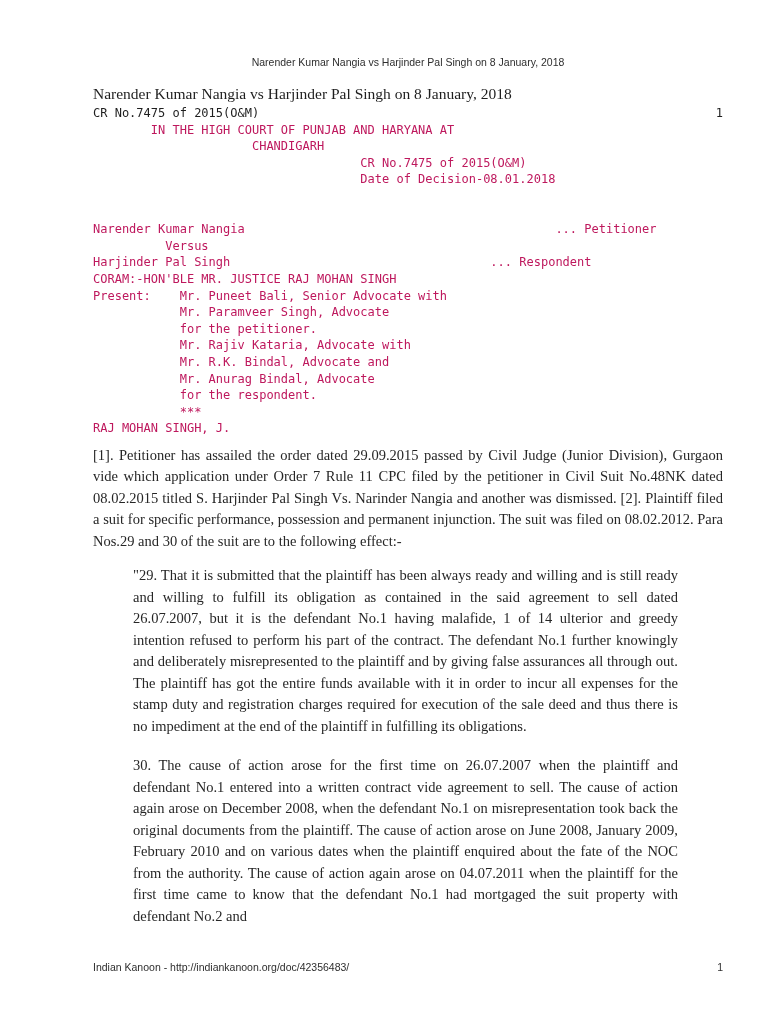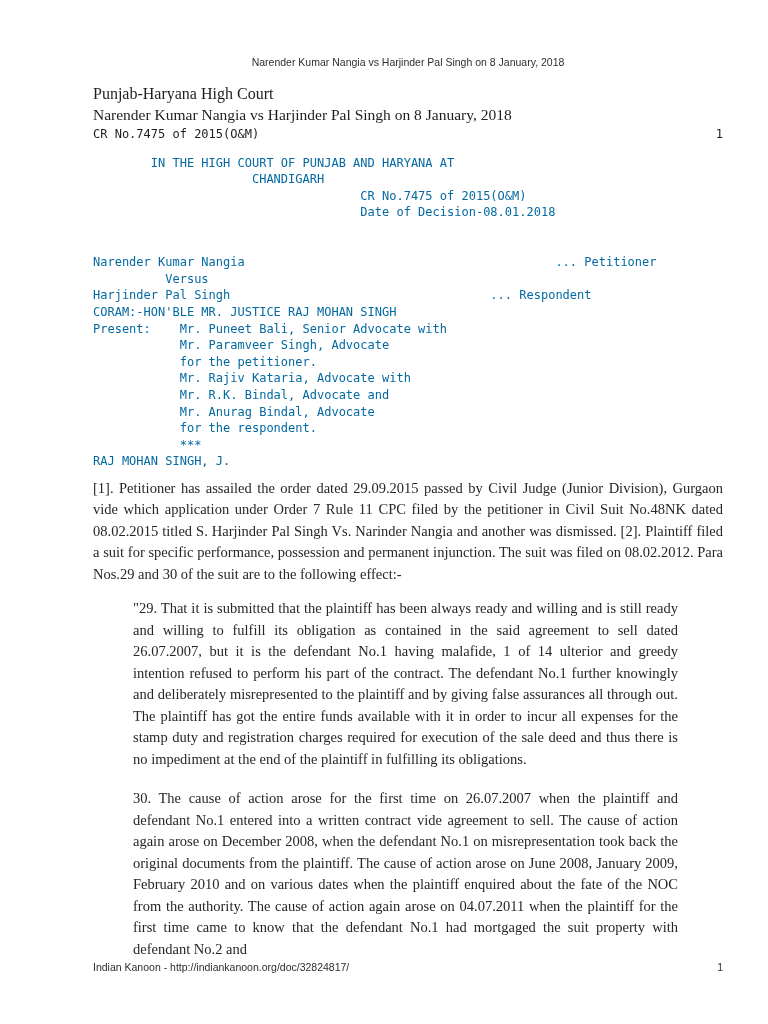--- a/index.html
+++ b/index.html
@@ -44,22 +44,21 @@
     display: flex;
     justify-content: space-between;
     align-items: baseline;
     line-height: 16.6px;
     margin-top: 1px;
   }
   pre.court-block {
     font-family: "DejaVu Sans Mono", monospace;
     font-size: 12px;
     line-height: 16.6px;
-    color: #0369a1;
-    margin-top: 12px;
+    color: #be185d;
     white-space: pre;
   }
   .para {
     font-size: 14.5px;
     line-height: 21.5px;
     text-align: justify;
     color: #262626;
   }
   .intro { margin-top: 8px; }
   .quote { margin: 13px 45px 0 40px; }
@@ -77,21 +76,20 @@
     color: #2e2e2e;
   }
 </style>
 </head>
 <body>
 
 <div class="page">
 
   <div class="running-header">Narender Kumar Nangia vs Harjinder Pal Singh on 8 January, 2018</div>
 
-  <div class="court-name">Punjab-Haryana High Court</div>
 
   <div class="case-title">Narender Kumar Nangia vs Harjinder Pal Singh on 8 January, 2018</div>
 
   <div class="case-no-row">
     <span class="mono">CR No.7475 of 2015(O&amp;M)</span>
     <span class="mono">1</span>
   </div>
 
   <pre class="court-block">        IN THE HIGH COURT OF PUNJAB AND HARYANA AT
                       CHANDIGARH
@@ -113,17 +111,17 @@
             ***
 RAJ MOHAN SINGH, J.</pre>
 
   <p class="para intro">[1]. Petitioner has assailed the order dated 29.09.2015 passed by Civil Judge (Junior Division), Gurgaon vide which application under Order 7 Rule 11 CPC filed by the petitioner in Civil Suit No.48NK dated 08.02.2015 titled S. Harjinder Pal Singh Vs. Narinder Nangia and another was dismissed. [2]. Plaintiff filed a suit for specific performance, possession and permanent injunction. The suit was filed on 08.02.2012. Para Nos.29 and 30 of the suit are to the following effect:-</p>
 
   <p class="para quote">"29. That it is submitted that the plaintiff has been always ready and willing and is still ready and willing to fulfill its obligation as contained in the said agreement to sell dated 26.07.2007, but it is the defendant No.1 having malafide, 1 of 14 ulterior and greedy intention refused to perform his part of the contract. The defendant No.1 further knowingly and deliberately misrepresented to the plaintiff and by giving false assurances all through out. The plaintiff has got the entire funds available with it in order to incur all expenses for the stamp duty and registration charges required for execution of the sale deed and thus there is no impediment at the end of the plaintiff in fulfilling its obligations.</p>
 
   <p class="para quote">30. The cause of action arose for the first time on 26.07.2007 when the plaintiff and defendant No.1 entered into a written contract vide agreement to sell. The cause of action again arose on December 2008, when the defendant No.1 on misrepresentation took back the original documents from the plaintiff. The cause of action arose on June 2008, January 2009, February 2010 and on various dates when the plaintiff enquired about the fate of the NOC from the authority. The cause of action again arose on 04.07.2011 when the plaintiff for the first time came to know that the defendant No.1 had mortgaged the suit property with defendant No.2 and</p>
 
   <div class="footer">
-    <span>Indian Kanoon - http://indiankanoon.org/doc/32824817/</span>
+    <span>Indian Kanoon - http://indiankanoon.org/doc/42356483/</span>
     <span>1</span>
   </div>
 
 </div>
 
 </body></html>

